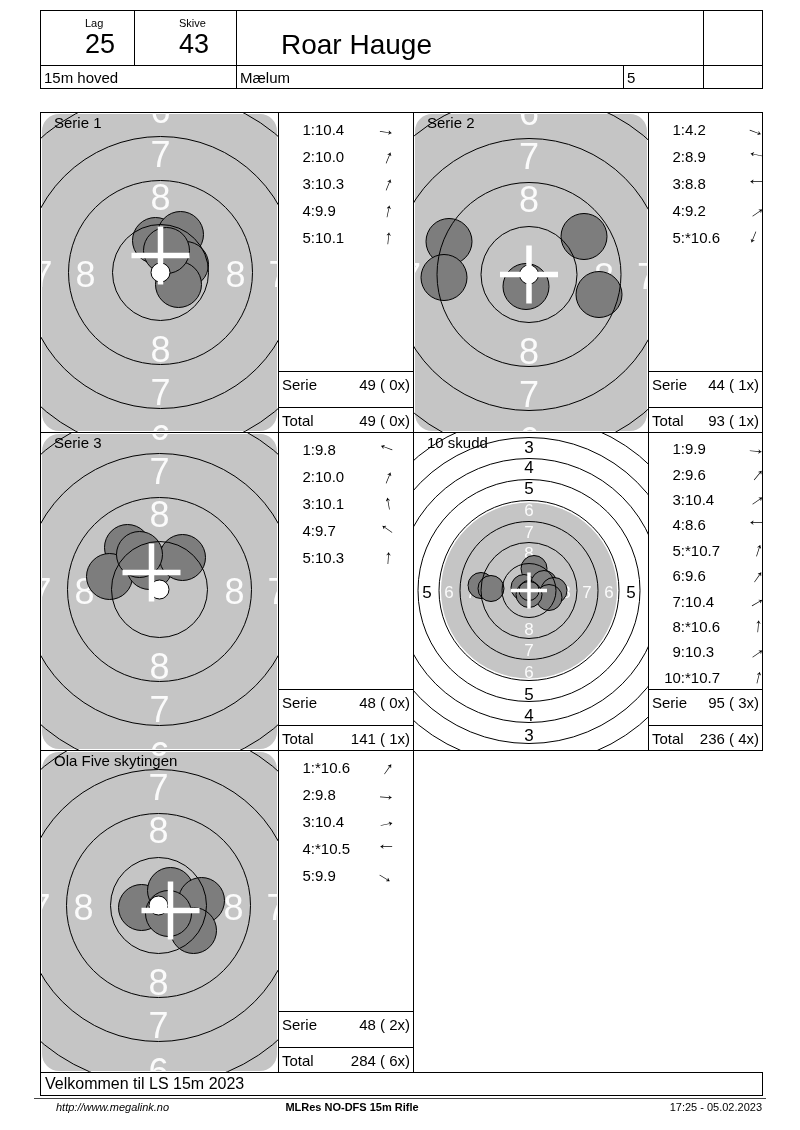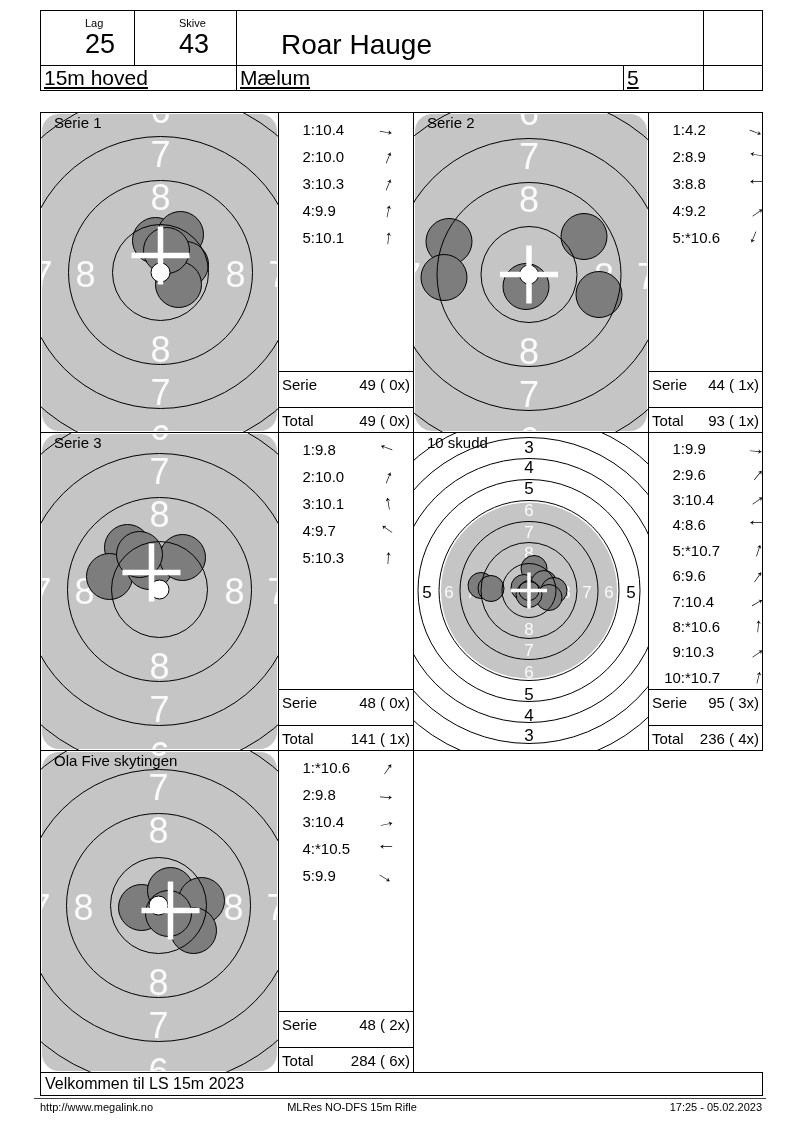--- a/index.html
+++ b/index.html
@@ -2,21 +2,21 @@
 <html><head>
 <meta charset="utf-8">
 <style>
   html,body{margin:0;padding:0;background:#fff;}
   .page{position:relative;width:800px;height:1130px;background:#fff;
         font-family:"Liberation Sans",sans-serif;color:#000;overflow:hidden;}
   
   table.hdr{position:absolute;left:40px;top:10px;width:722px;border-collapse:collapse;table-layout:fixed;}
   table.hdr td{border:1px solid #000;padding:0 0 0 3px;vertical-align:middle;overflow:hidden;white-space:nowrap;}
   tr.h1 td{height:54px;padding-left:44px;}
-  tr.h2 td,tr.h3 td{height:22px;font-size:21px;text-decoration:underline;}
+  tr.h2 td,tr.h3 td{height:22px;font-size:15px;}
   .cell-lbl{font-size:11px;line-height:12px;display:block;}
   .cell-big{font-size:27px;line-height:30px;display:block;}
   .name-big{font-size:28px;line-height:32px;display:block;padding-top:14px;}
   
   .cell{position:absolute;border:1px solid #000;box-sizing:border-box;background:#fff;overflow:hidden;}
   .target-cell svg{display:block;}
   .panel-title{position:absolute;top:0px;left:13px;font-size:15px;line-height:19px;}
   
   .scores-cell{font-size:15px;}
   .shot-list{padding-top:3px;}
@@ -28,22 +28,22 @@
   .arr{display:inline-block;font-size:16px;transform-origin:50% 50%;}
   .sum-row{position:absolute;left:0;right:0;height:24px;border-top:1px solid #000;
            display:flex;justify-content:space-between;align-items:center;padding:0 3px;background:#fff;}
   .sum-serie{bottom:36px;}
   .sum-total{bottom:0;}
   
   .velkommen{position:absolute;left:40px;top:1072px;width:723px;height:24px;border:1px solid #000;
              box-sizing:border-box;font-size:16px;line-height:22px;padding-left:4px;}
   .footline{position:absolute;left:34px;top:1098px;width:732px;height:1px;background:#444;}
   .foot{position:absolute;top:1101px;font-size:11px;}
-  .foot-left{left:40px;}
-  .foot-center{left:0;width:704px;text-align:center;}
+  .foot-left{left:56px;font-style:italic;}
+  .foot-center{left:0;width:704px;text-align:center;font-weight:bold;}
   .foot-right{right:38px;text-align:right;}
 </style>
 </head>
 <body>
 
 <div class="page">
 
   <table class="hdr">
     <colgroup>
       <col style="width:94px">

